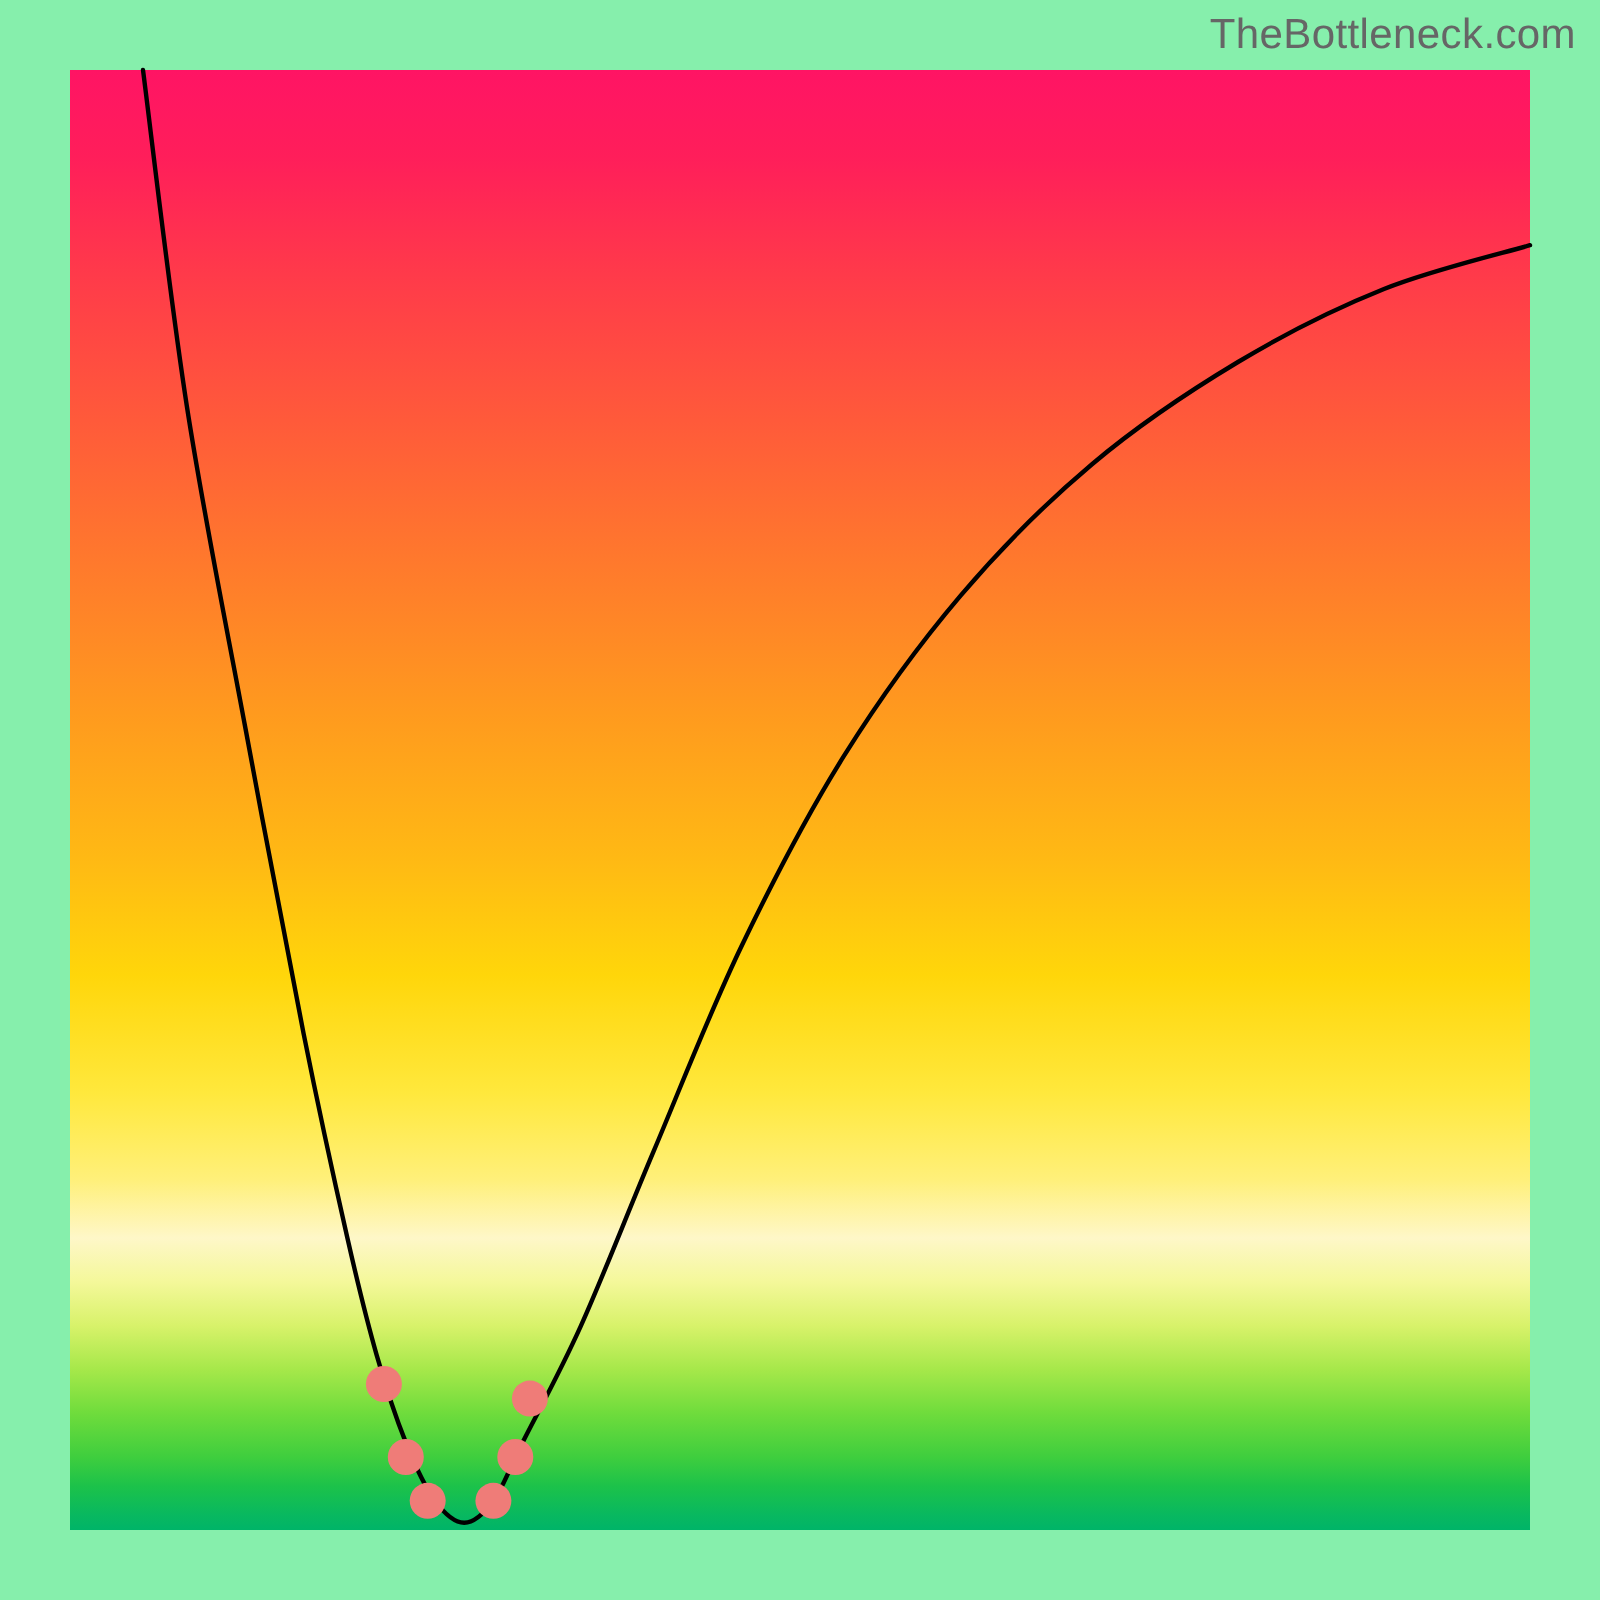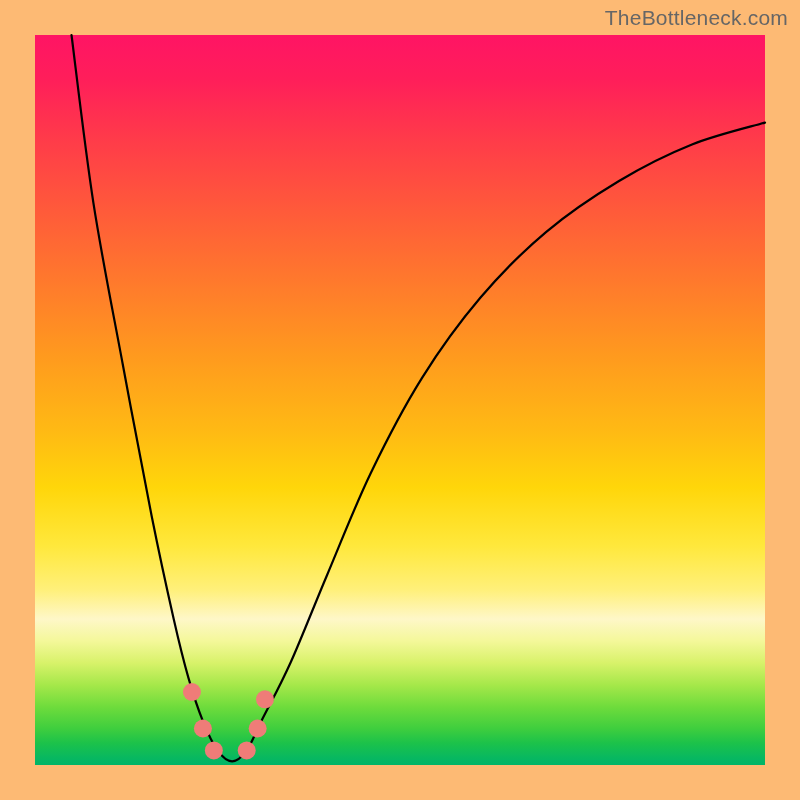--- a/index.html
+++ b/index.html
@@ -10,21 +10,21 @@
     background: #000;
     overflow: hidden;
     font-family: Arial, Helvetica, sans-serif;
   }
   .frame {
     position: absolute;
     left: 0;
     top: 0;
     width: 800px;
     height: 800px;
-    background: #fdba74;
+    background: #86efac;
   }
   .plot-area {
     position: absolute;
     left: 35px;
     top: 35px;
     width: 730px;
     height: 730px;
     
     background: linear-gradient(
       to bottom,

